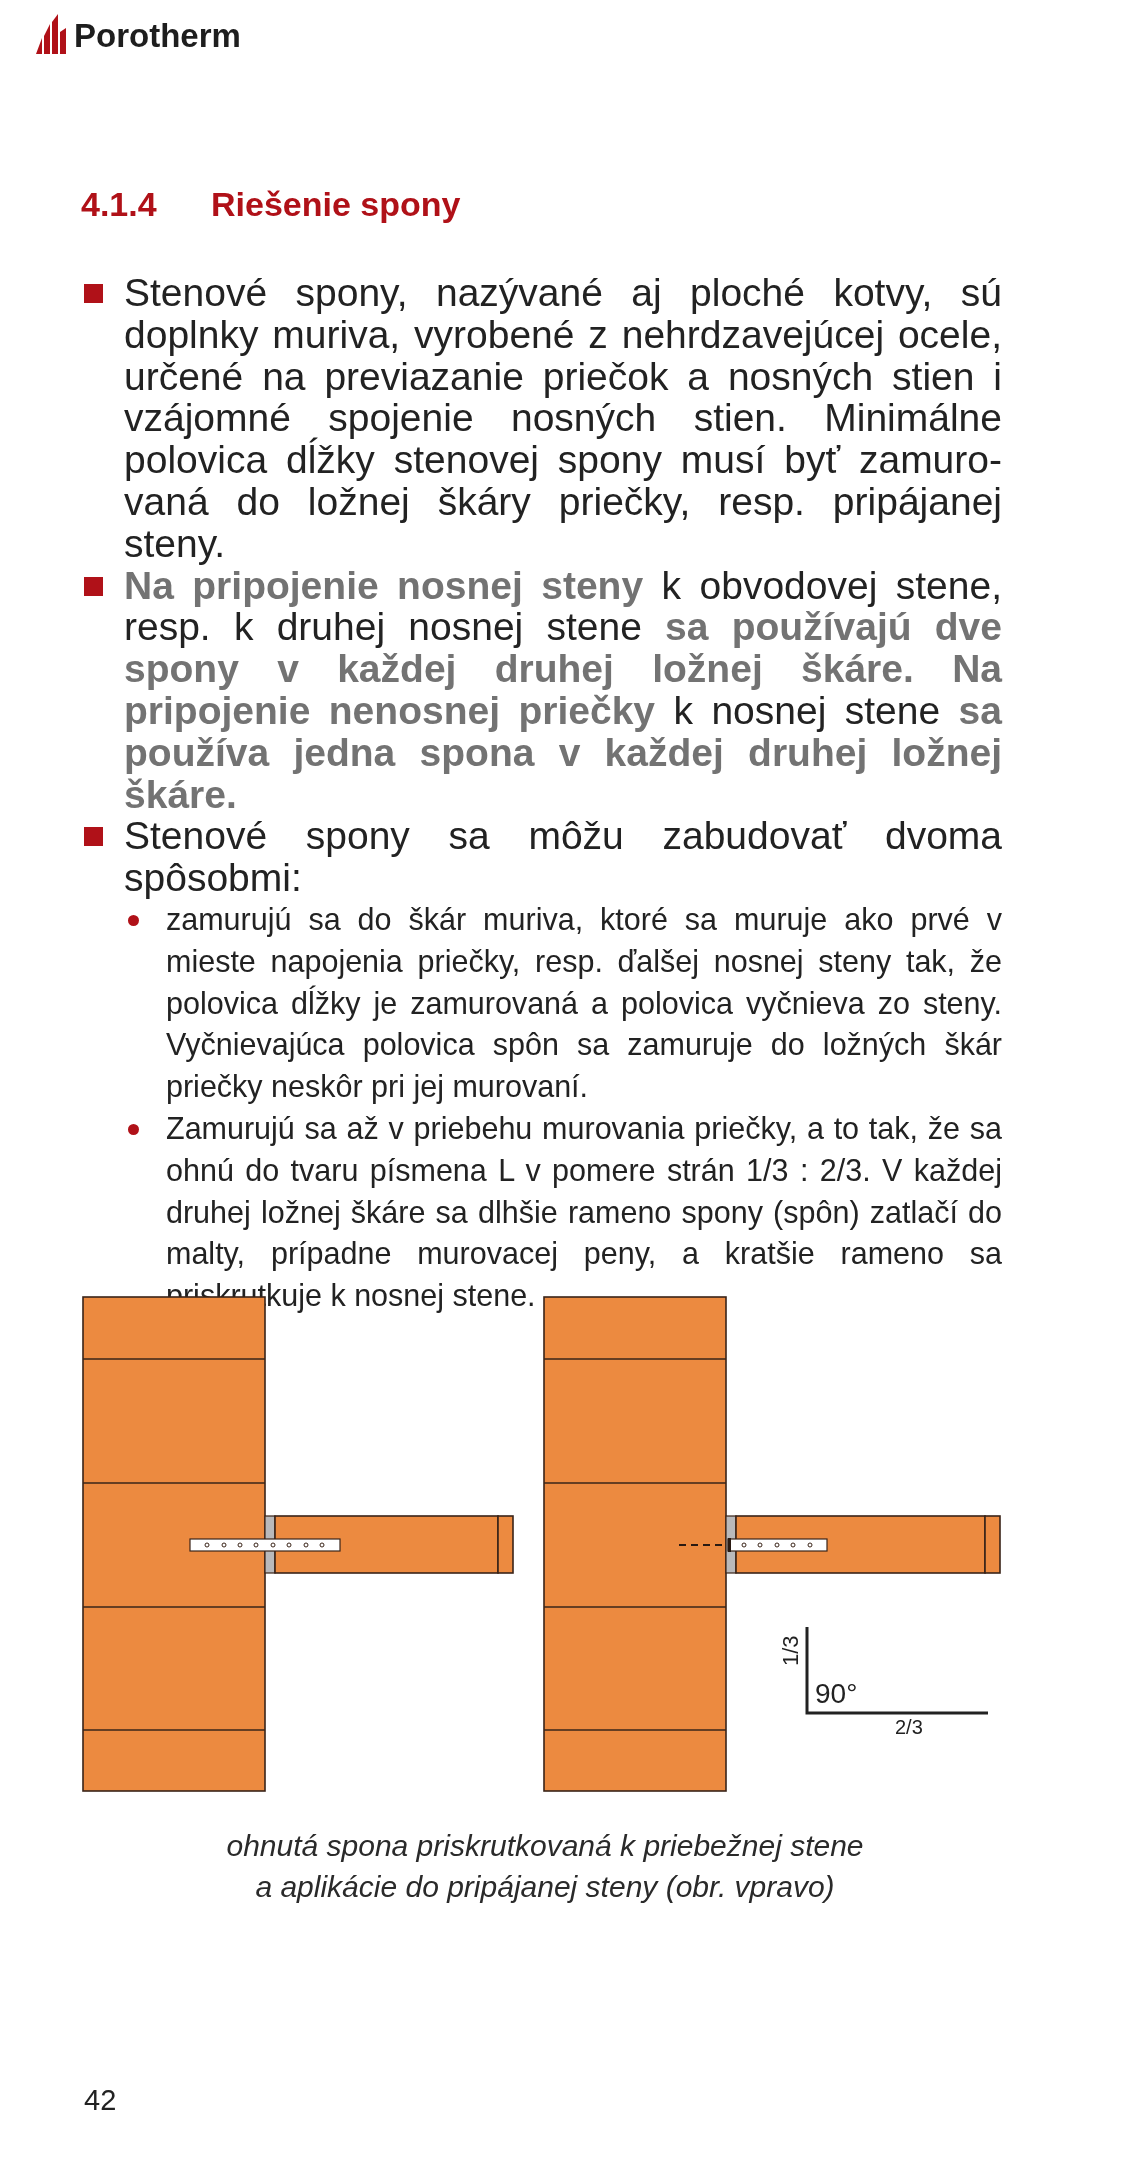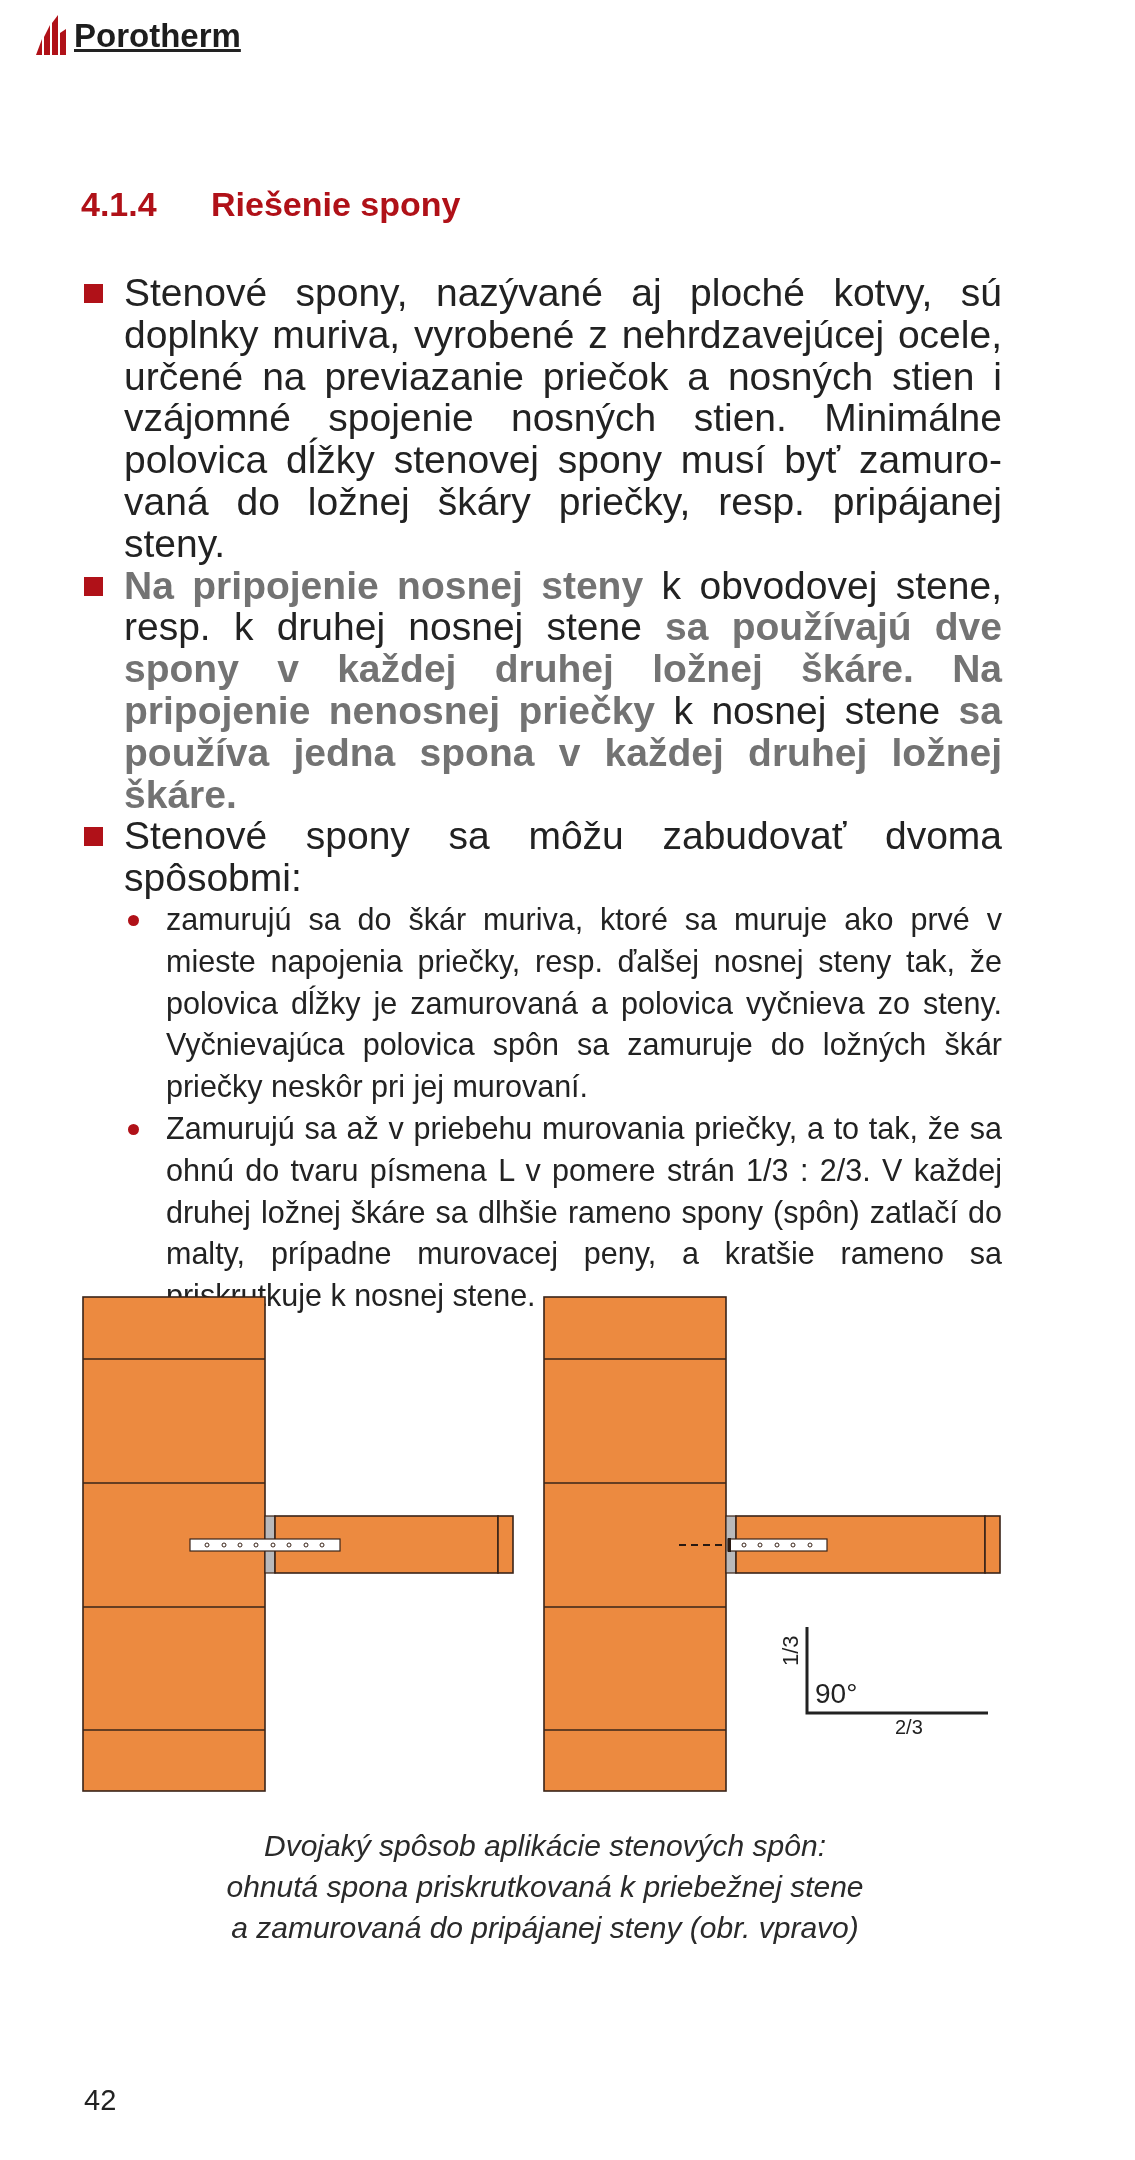--- a/index.html
+++ b/index.html
@@ -1,21 +1,21 @@
 <!DOCTYPE html>
 <html><head>
 <meta charset="utf-8">
 <style>
   html, body { margin: 0; padding: 0; background: #ffffff; }
   body { width: 1135px; height: 2160px; position: relative; overflow: hidden;
          font-family: "Liberation Sans", sans-serif; color: #222222; }
 
   
   .header { position: absolute; left: 0; top: 0; width: 1135px; height: 76px; }
-  .logo { position: absolute; left: 34px; top: 14px; height: 44px; display: flex; align-items: center; text-decoration: underline; }
+  .logo { position: absolute; left: 34px; top: 14px; height: 44px; display: flex; align-items: flex-start; }
   .logo svg { width: 38px; height: 42px; }
   .logo-text { font-family: "Liberation Sans", sans-serif; font-weight: bold; font-size: 33px;
                color: #1e1e1e; letter-spacing: 0px; margin-left: 2px; line-height: 44px; }
   .banner { position: absolute; left: 305px; top: 0; right: 0; height: 75px;
             background: linear-gradient(90deg, #8a0c12 0px, #b01118 30px, #b01118 100%); }
   .banner-text { position: absolute; left: 34px; top: 15px; font-size: 31px; color: #ffffff;
                  font-weight: normal; letter-spacing: 0px; }
   .banner-underline { position: absolute; left: 0; right: 0; bottom: -1px; height: 1px; background: #d86d71; }
 
   
@@ -141,18 +141,17 @@
 
     <polyline points="807,1627 807,1713 988,1713" fill="none" stroke="#222" stroke-width="3"></polyline>
   </g>
 </svg>
 
 <div style="position:absolute;left:778px;top:1627px;font-size:22px;color:#222;transform:rotate(-90deg);transform-origin:left top;top:1666px;">1/3</div>
 <div style="position:absolute;left:815px;top:1678px;font-size:28px;color:#222;">90°</div>
 <div style="position:absolute;left:895px;top:1716px;font-size:20px;color:#222;">2/3</div>
 
 <div class="caption">
-  <div>Dvojaký spôsob aplikácie stenových spôn:</div>
   <div>ohnutá spona priskrutkovaná k priebežnej stene</div>
-  <div>a zamurovaná do pripájanej steny (obr. vpravo)</div>
+  <div>a aplikácie do pripájanej steny (obr. vpravo)</div>
 </div>
 
 <div class="page-num">42</div>
 
 </body></html>

